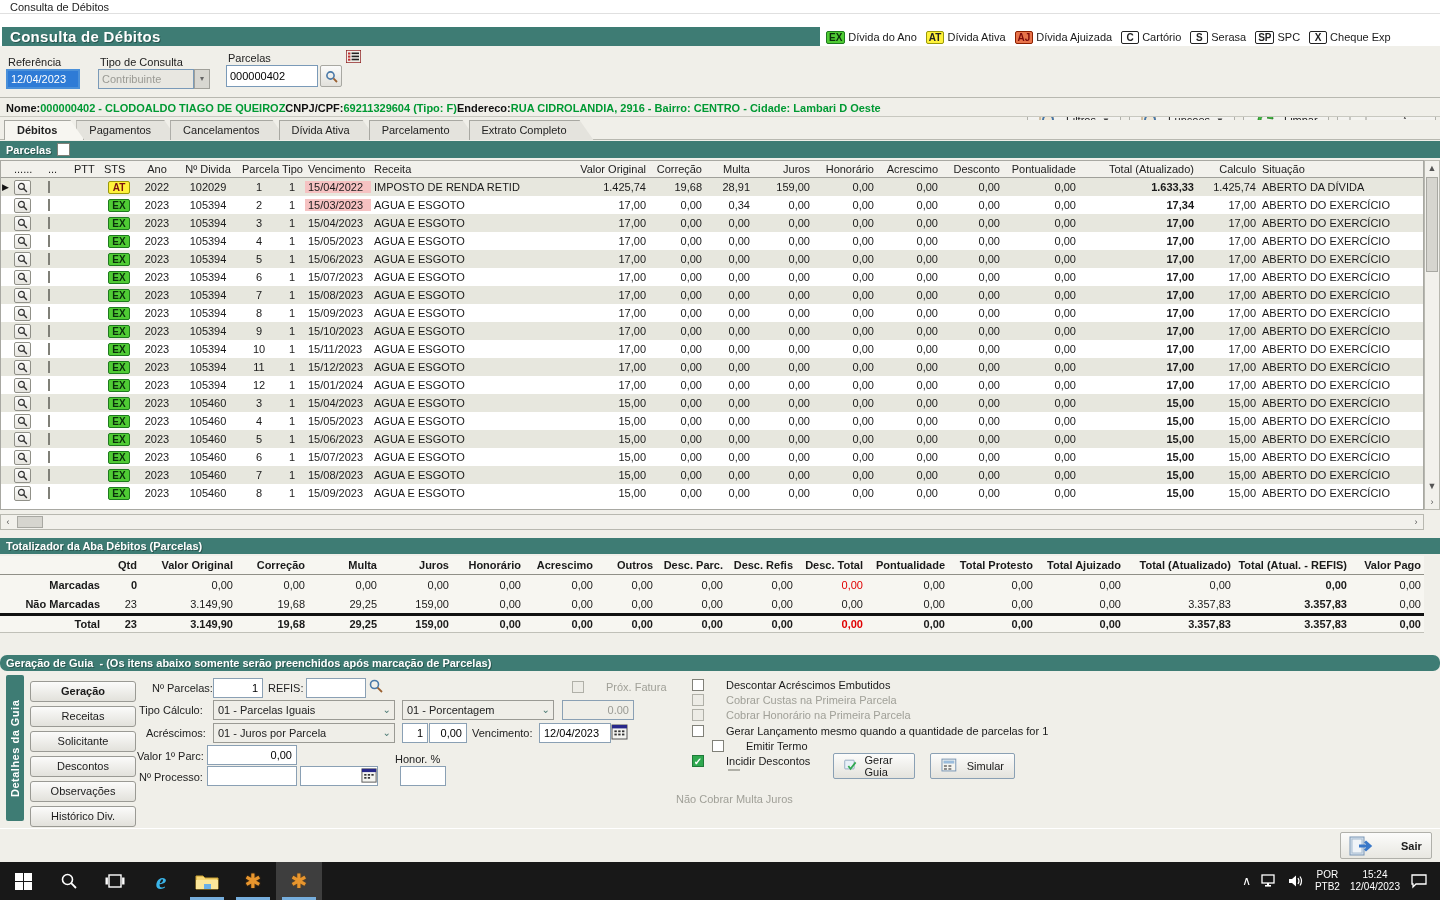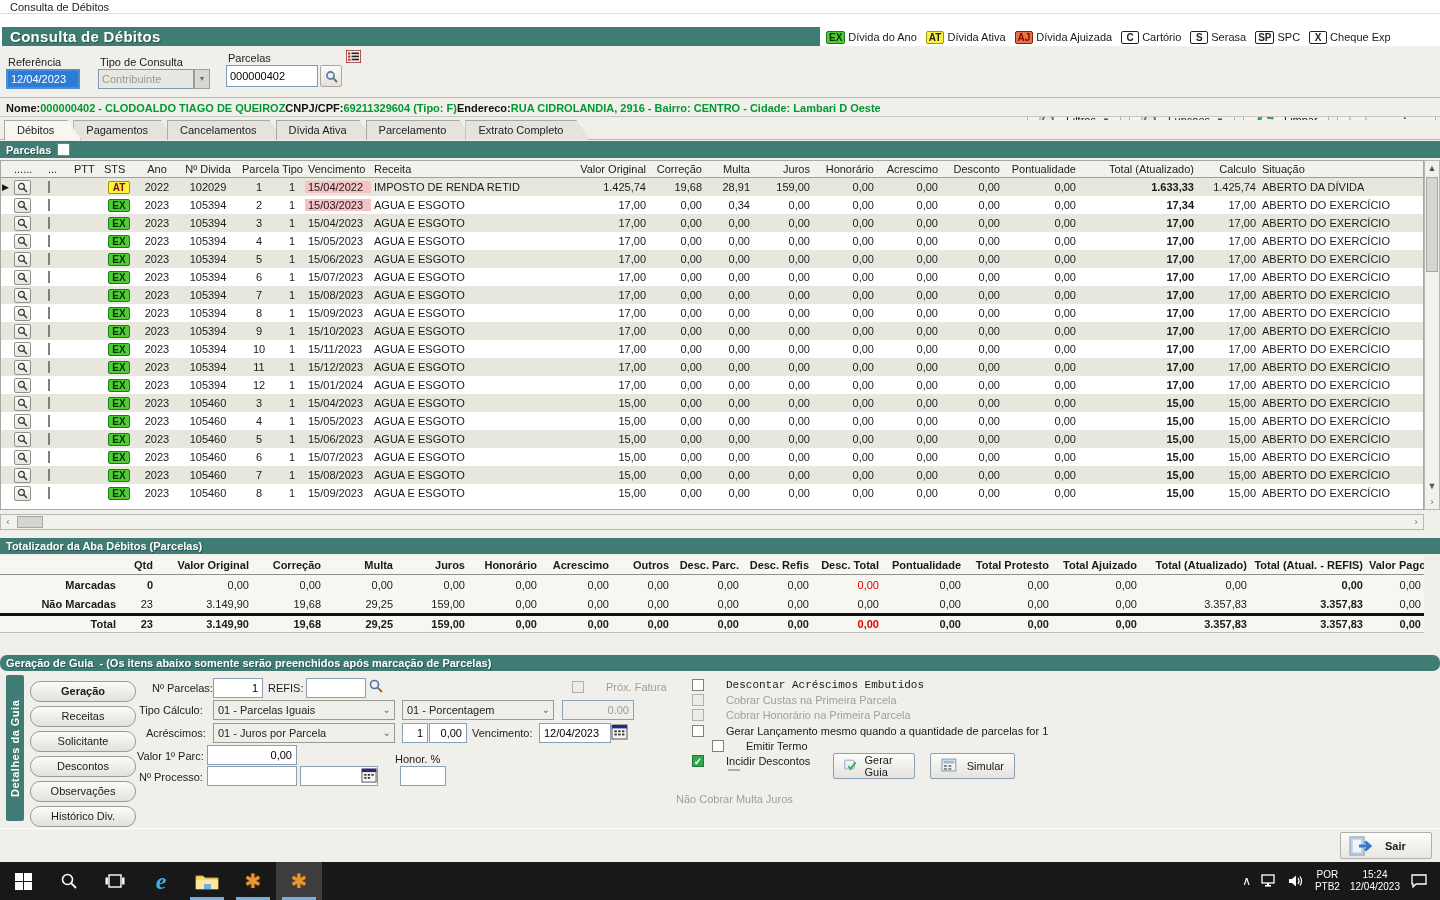--- a/index.html
+++ b/index.html
@@ -30,21 +30,21 @@
   .tb-caret { font-size:8px; color:#444; }
 
   
   .info-bar { position:absolute; left:0; top:100px; width:1440px; height:17px; background:#F0EFE9; border-bottom:1px solid #C8C8C0; display:flex; align-items:center; padding-left:6px; font-weight:bold; }
   .info-label { color:#111; }
   .info-value { color:#009933; }
 
   
   .tabs { position:absolute; left:0; top:120px; width:1440px; height:20px; display:flex; padding-left:4px; border-bottom:1px solid #B8B8B0; background:#F0EFE9; }
   .tab { position:relative; height:20px; line-height:19px; padding:0 26px 0 12px; color:#222; background:#E4E3DD; border:1px solid #A8A8A2; border-bottom:none; clip-path:polygon(0 0, calc(100% - 14px) 0, 100% 100%, 0 100%); margin-right:-8px; }
-  .tab.active { background:#F7F6F1; font-weight:normal; z-index:3; }
+  .tab.active { background:#F7F6F1; font-weight:bold; z-index:3; }
 
   .section-bar { background:#3E7C74; color:#fff; font-weight:bold; font-size:11px; display:flex; align-items:center; padding-left:6px; gap:6px; text-shadow:1px 1px 0 #2A564F; }
   .parcelas-bar { position:absolute; left:0; top:141px; width:1440px; height:17px; }
   .chk { width:13px; height:13px; background:#fff; border:1px solid #808078; display:inline-block; }
 
   
   .grid-wrap { position:absolute; left:0; top:160px; width:1424px; height:350px; background:#fff; border:1px solid #A8A8A2; overflow:hidden; }
   .trow { display:grid; grid-template-columns:10px 34px 26px 30px 36px 40px 62px 40px 26px 66px 170px 108px 56px 48px 60px 64px 64px 62px 76px 118px 62px 1fr; height:18px; align-items:center; }
   .trow.thead { background:#F2F1EC; border-bottom:1px solid #A0A09A; font-size:11px; color:#222; height:17px; }
   .trow.alt { background:#E7E7DE; }
@@ -63,46 +63,46 @@
   
   .vscroll { position:absolute; right:0; top:160px; width:16px; height:350px; background:#F2F1EC; border:1px solid #B8B8B0; }
   .vthumb { position:absolute; left:1px; top:16px; width:12px; height:95px; background:#D6D5CF; border:1px solid #A8A8A2; }
   .sb-arrow { position:absolute; width:14px; height:14px; color:#555; font-size:9px; text-align:center; line-height:14px; }
   .hscroll { position:absolute; left:0; top:514px; width:1424px; height:16px; background:#F2F1EC; border:1px solid #B8B8B0; }
   .hthumb { position:absolute; left:16px; top:1px; width:26px; height:12px; background:#D6D5CF; border:1px solid #A8A8A2; }
 
   
   .tot-bar { position:absolute; left:0; top:538px; width:1440px; height:16px; }
   .tot-wrap { position:absolute; left:0; top:556px; width:1424px; background:#F7F6F1; border-bottom:1px solid #C0C0B8; }
-  .tot-row { display:grid; grid-template-columns:106px 34px 96px 72px 72px 72px 72px 72px 60px 70px 70px 70px 82px 88px 88px 110px 116px 1fr; height:19px; align-items:center;padding-left:16px; }
+  .tot-row { display:grid; grid-template-columns:106px 34px 96px 72px 72px 72px 72px 72px 60px 70px 70px 70px 82px 88px 88px 110px 116px 1fr; height:19px; align-items:center; }
   .tot-row.hdr { font-weight:bold; border-bottom:1px solid #909088; }
   .tot-row.total { border-top:3px solid #111; font-weight:bold; }
   .tot-label { text-align:right; font-weight:bold; padding-right:6px; }
   .red { color:#E00000; }
 
   
   .guia-bar { position:absolute; left:0; top:655px; width:1440px; height:16px;border-radius:7px; }
   .guia-body { position:absolute; left:0; top:671px; width:1440px; height:157px; background:#F0EFE9; }
   .side-strip { position:absolute; left:6px; top:4px; width:18px; height:146px; background:#3E7C74; color:#fff; font-weight:bold; font-size:11px; display:flex; align-items:center; justify-content:center; writing-mode:vertical-rl; transform:rotate(180deg); border-radius:2px; letter-spacing:.5px; }
-  .side-btn { position:absolute; left:30px; width:106px; height:21px; background:linear-gradient(#FBFBFA,#E2E1DB); border:1px solid #9A9A94; border-radius:10px; text-align:center; line-height:19px; font-size:11px; }
+  .side-btn { position:absolute; left:30px; width:106px; height:21px; background:linear-gradient(#FBFBFA,#E2E1DB); border:1px solid #9A9A94; border-radius:3px; text-align:center; line-height:19px; font-size:11px; }
   .side-btn.active { font-weight:bold; }
   .g-label { position:absolute; font-size:11px; color:#222; }
   .g-inp { position:absolute; background:#fff; border:1px solid #8AA0B4; height:20px; font-size:11px; padding:0 4px; line-height:18px; }
   .g-sel { position:absolute; background:#EFEEE8; border:1px solid #9A9A94; height:20px; font-size:11px; padding:0 16px 0 4px; line-height:18px; color:#222; }
   .g-sel::after { content:"⌄"; position:absolute; right:3px; top:0px; color:#4A7A74; font-size:10px; }
   .g-chk-row { position:absolute; display:flex; align-items:center; gap:22px; height:14px; }
   .g-chk { width:12px; height:12px; border:1px solid #808078; background:#fff; }
   .g-chk.dis { border-color:#B0B0A8; background:#EDECE6; }
   .g-chk.on { background:#2FA84F; border-color:#1E7A38; color:#fff; font-size:10px; line-height:11px; text-align:center; font-weight:bold; }
   .g-lab-dis { color:#A0A098; }
   .act-btn { position:absolute; height:26px; background:linear-gradient(#FCFCFB,#E4E3DD); border:1px solid #8AA0B4; border-radius:2px; display:flex; align-items:center; gap:6px; padding:0 10px; font-size:11px; }
 
   
   .bottom-band { position:absolute; left:0; top:828px; width:1440px; height:34px; background:#F0EFE9; border-top:1px solid #FFFFFF; }
-  .sair-btn { position:absolute; right:8px; top:3px; width:92px; height:27px; display:flex; align-items:center; gap:10px; padding:0 8px; background:linear-gradient(#FCFCFB,#E8E7E1); border:1px solid #B0B0AA; border-radius:2px; font-weight:bold; }
+  .sair-btn { position:absolute; right:8px; top:3px; width:92px; height:27px; display:flex; align-items:center; gap:26px; padding:0 8px; background:linear-gradient(#FCFCFB,#E8E7E1); border:1px solid #B0B0AA; border-radius:2px; font-weight:bold; }
 
   
   .taskbar { position:absolute; left:0; top:862px; width:1440px; height:38px; background:#181818; display:flex; align-items:stretch; }
   .tb-icon { width:46px; display:flex; align-items:center; justify-content:center; position:relative; }
   .tb-icon.open::after { content:""; position:absolute; left:6px; right:6px; bottom:0; height:3px; background:#76AEDD; }
   .tb-icon.active { background:#3E3E3E; }
   .tray { margin-left:auto; display:flex; align-items:center; gap:10px; padding-right:12px; color:#fff; }
   .tray-txt { font-size:10px; line-height:12px; text-align:center; color:#fff; }
   .win-logo { display:grid; grid-template-columns:8px 8px; grid-template-rows:8px 8px; gap:1px; }
   .win-logo div { background:#fff; }
@@ -985,21 +985,21 @@
         <rect x="3.4" y="7.4" width="2.4" height="1.8" fill="#333"></rect>
         <rect x="7.2" y="7.4" width="2.4" height="1.8" fill="#333"></rect>
         <rect x="11" y="7.4" width="2.4" height="1.8" fill="#333"></rect>
         <rect x="3.4" y="10.6" width="2.4" height="1.8" fill="#333"></rect>
         <rect x="7.2" y="10.6" width="2.4" height="1.8" fill="#333"></rect>
       </svg>
   </span>
   <input class="g-inp" style="left: 400px; top: 95px; width: 46px;" readonly="">
 
   <div>
-      <div class="g-chk-row" style="left: 692px; top: 7px; font-family: Liberation Mono, monospace;">
+      <div class="g-chk-row" style="left: 692px; top: 7px;">
         <span class="g-chk"></span>
         <span>Descontar Acréscimos Embutidos</span>
       </div>
       <div class="g-chk-row" style="left: 692px; top: 22.2px;">
         <span class="g-chk dis"></span>
         <span class="g-lab-dis">Cobrar Custas na Primeira Parcela</span>
       </div>
       <div class="g-chk-row" style="left: 692px; top: 37.4px;">
         <span class="g-chk dis"></span>
         <span class="g-lab-dis">Cobrar Honorário na Primeira Parcela</span>

